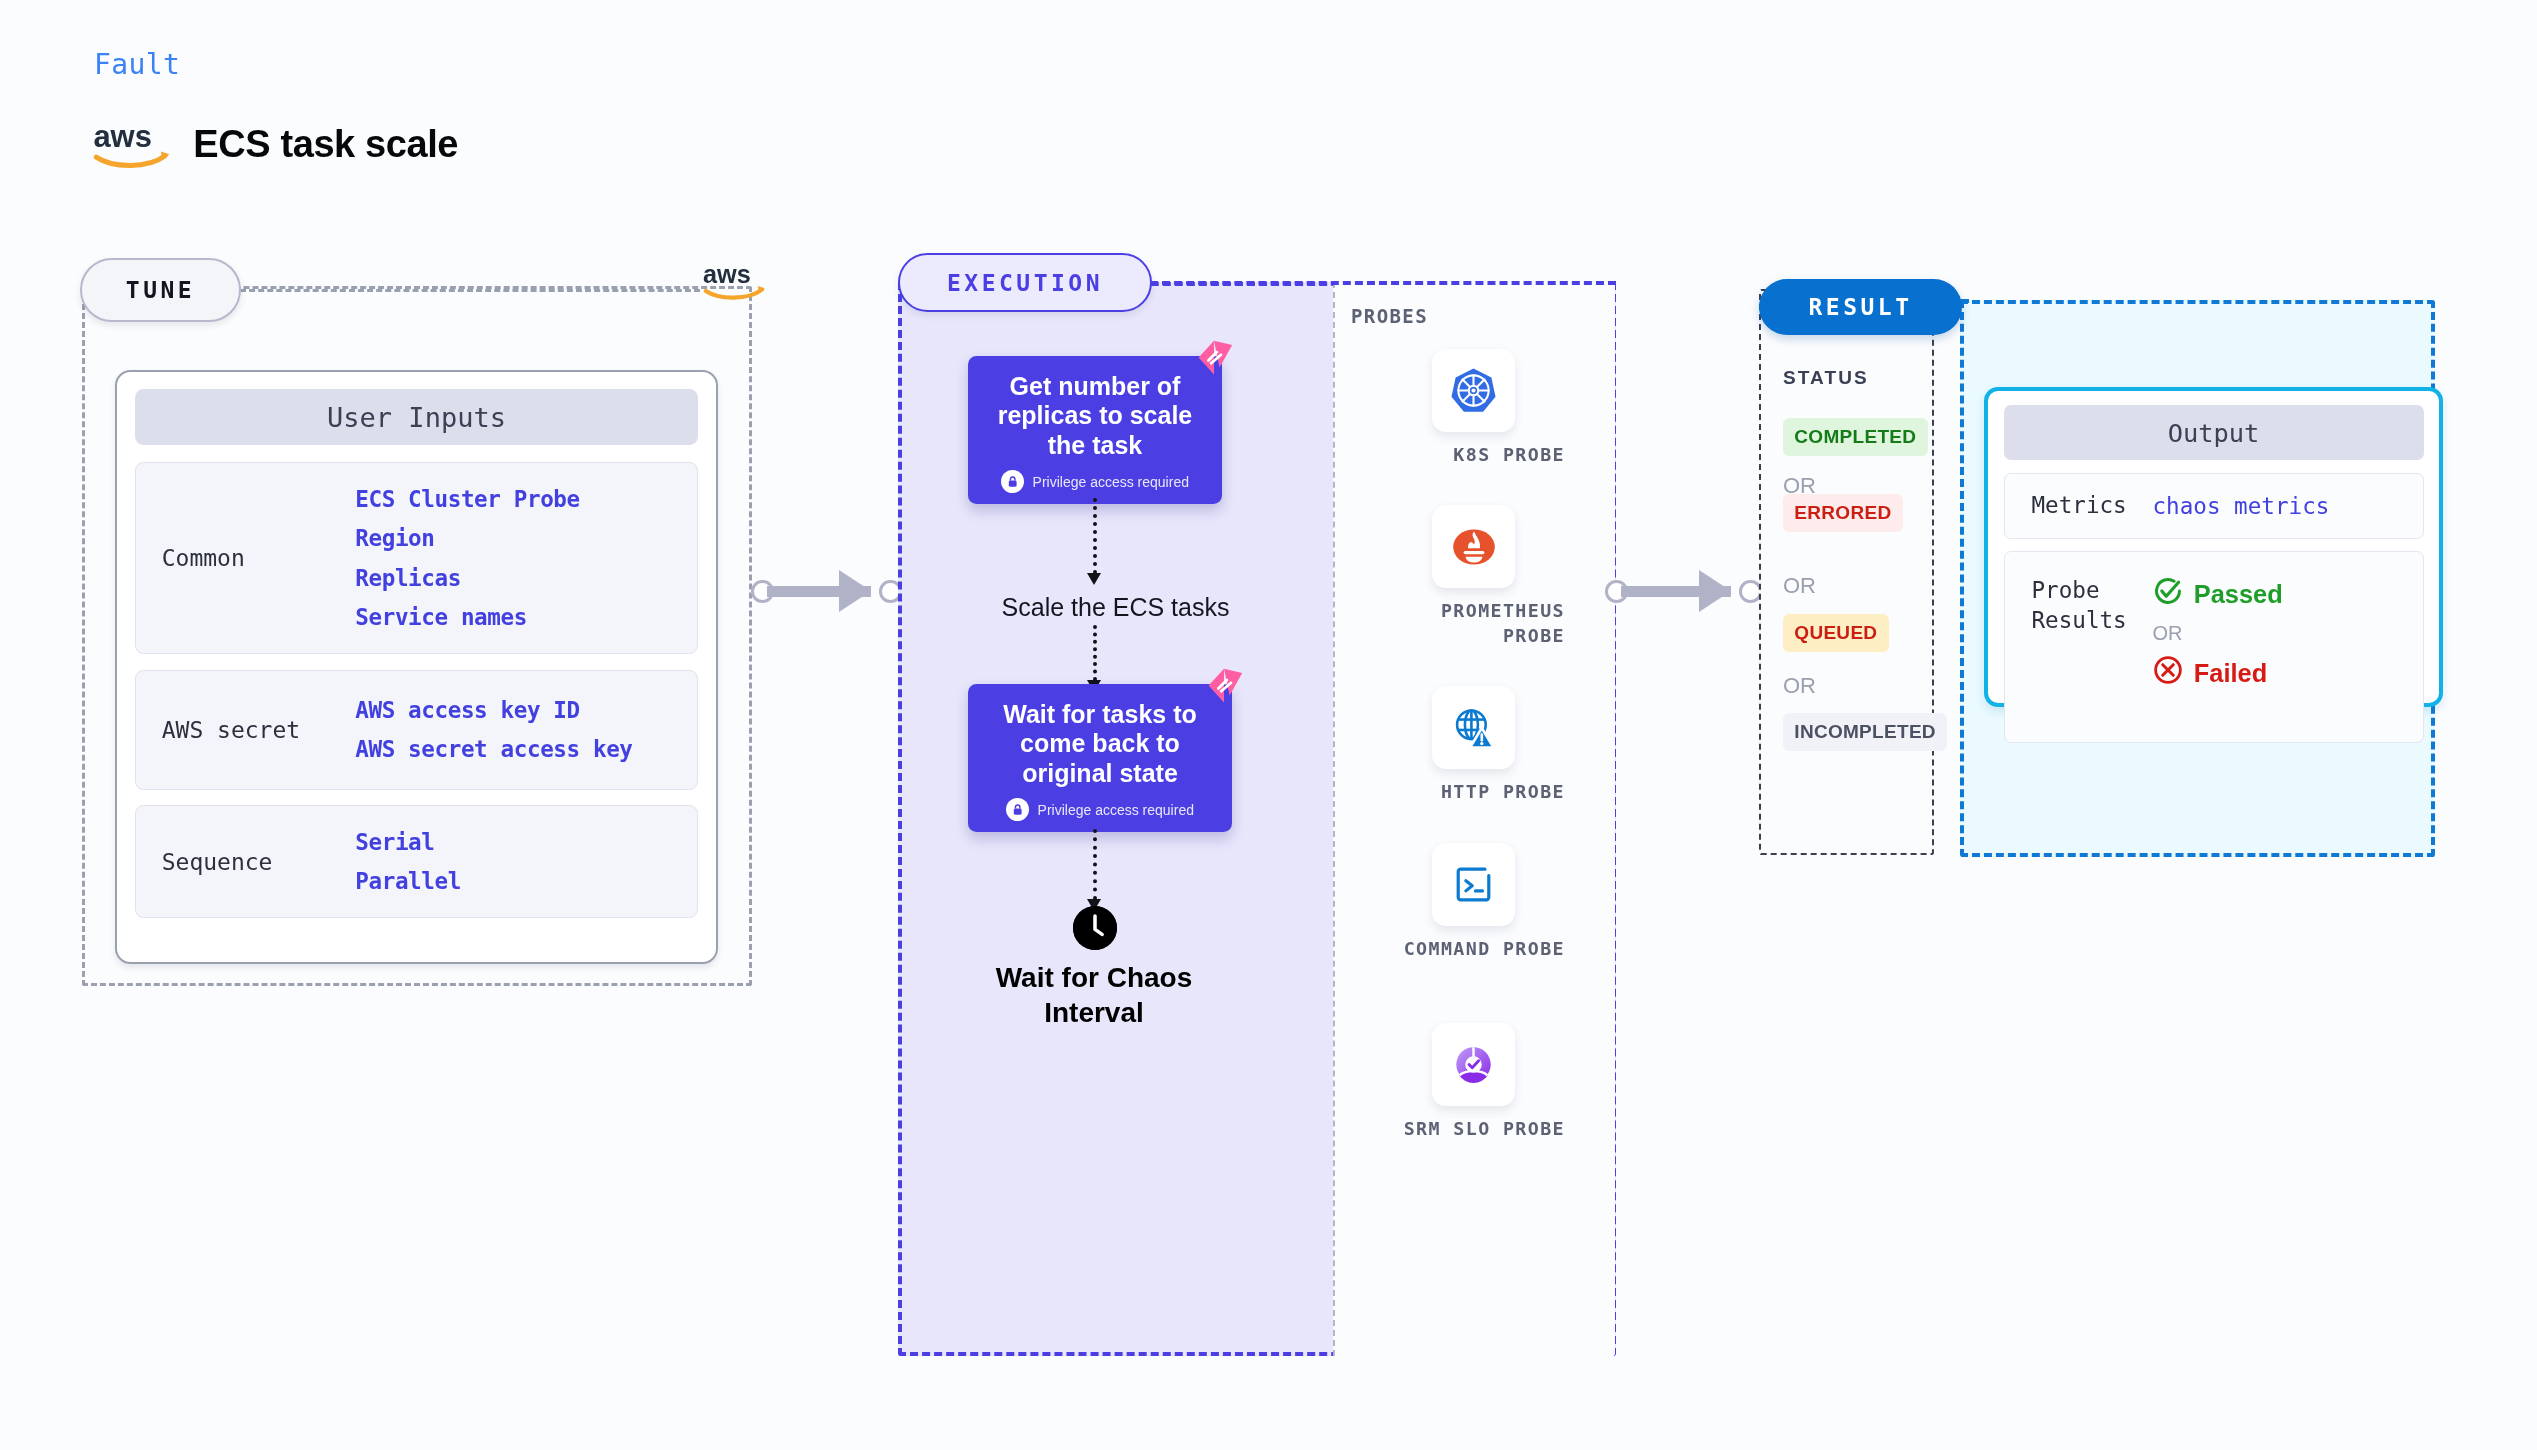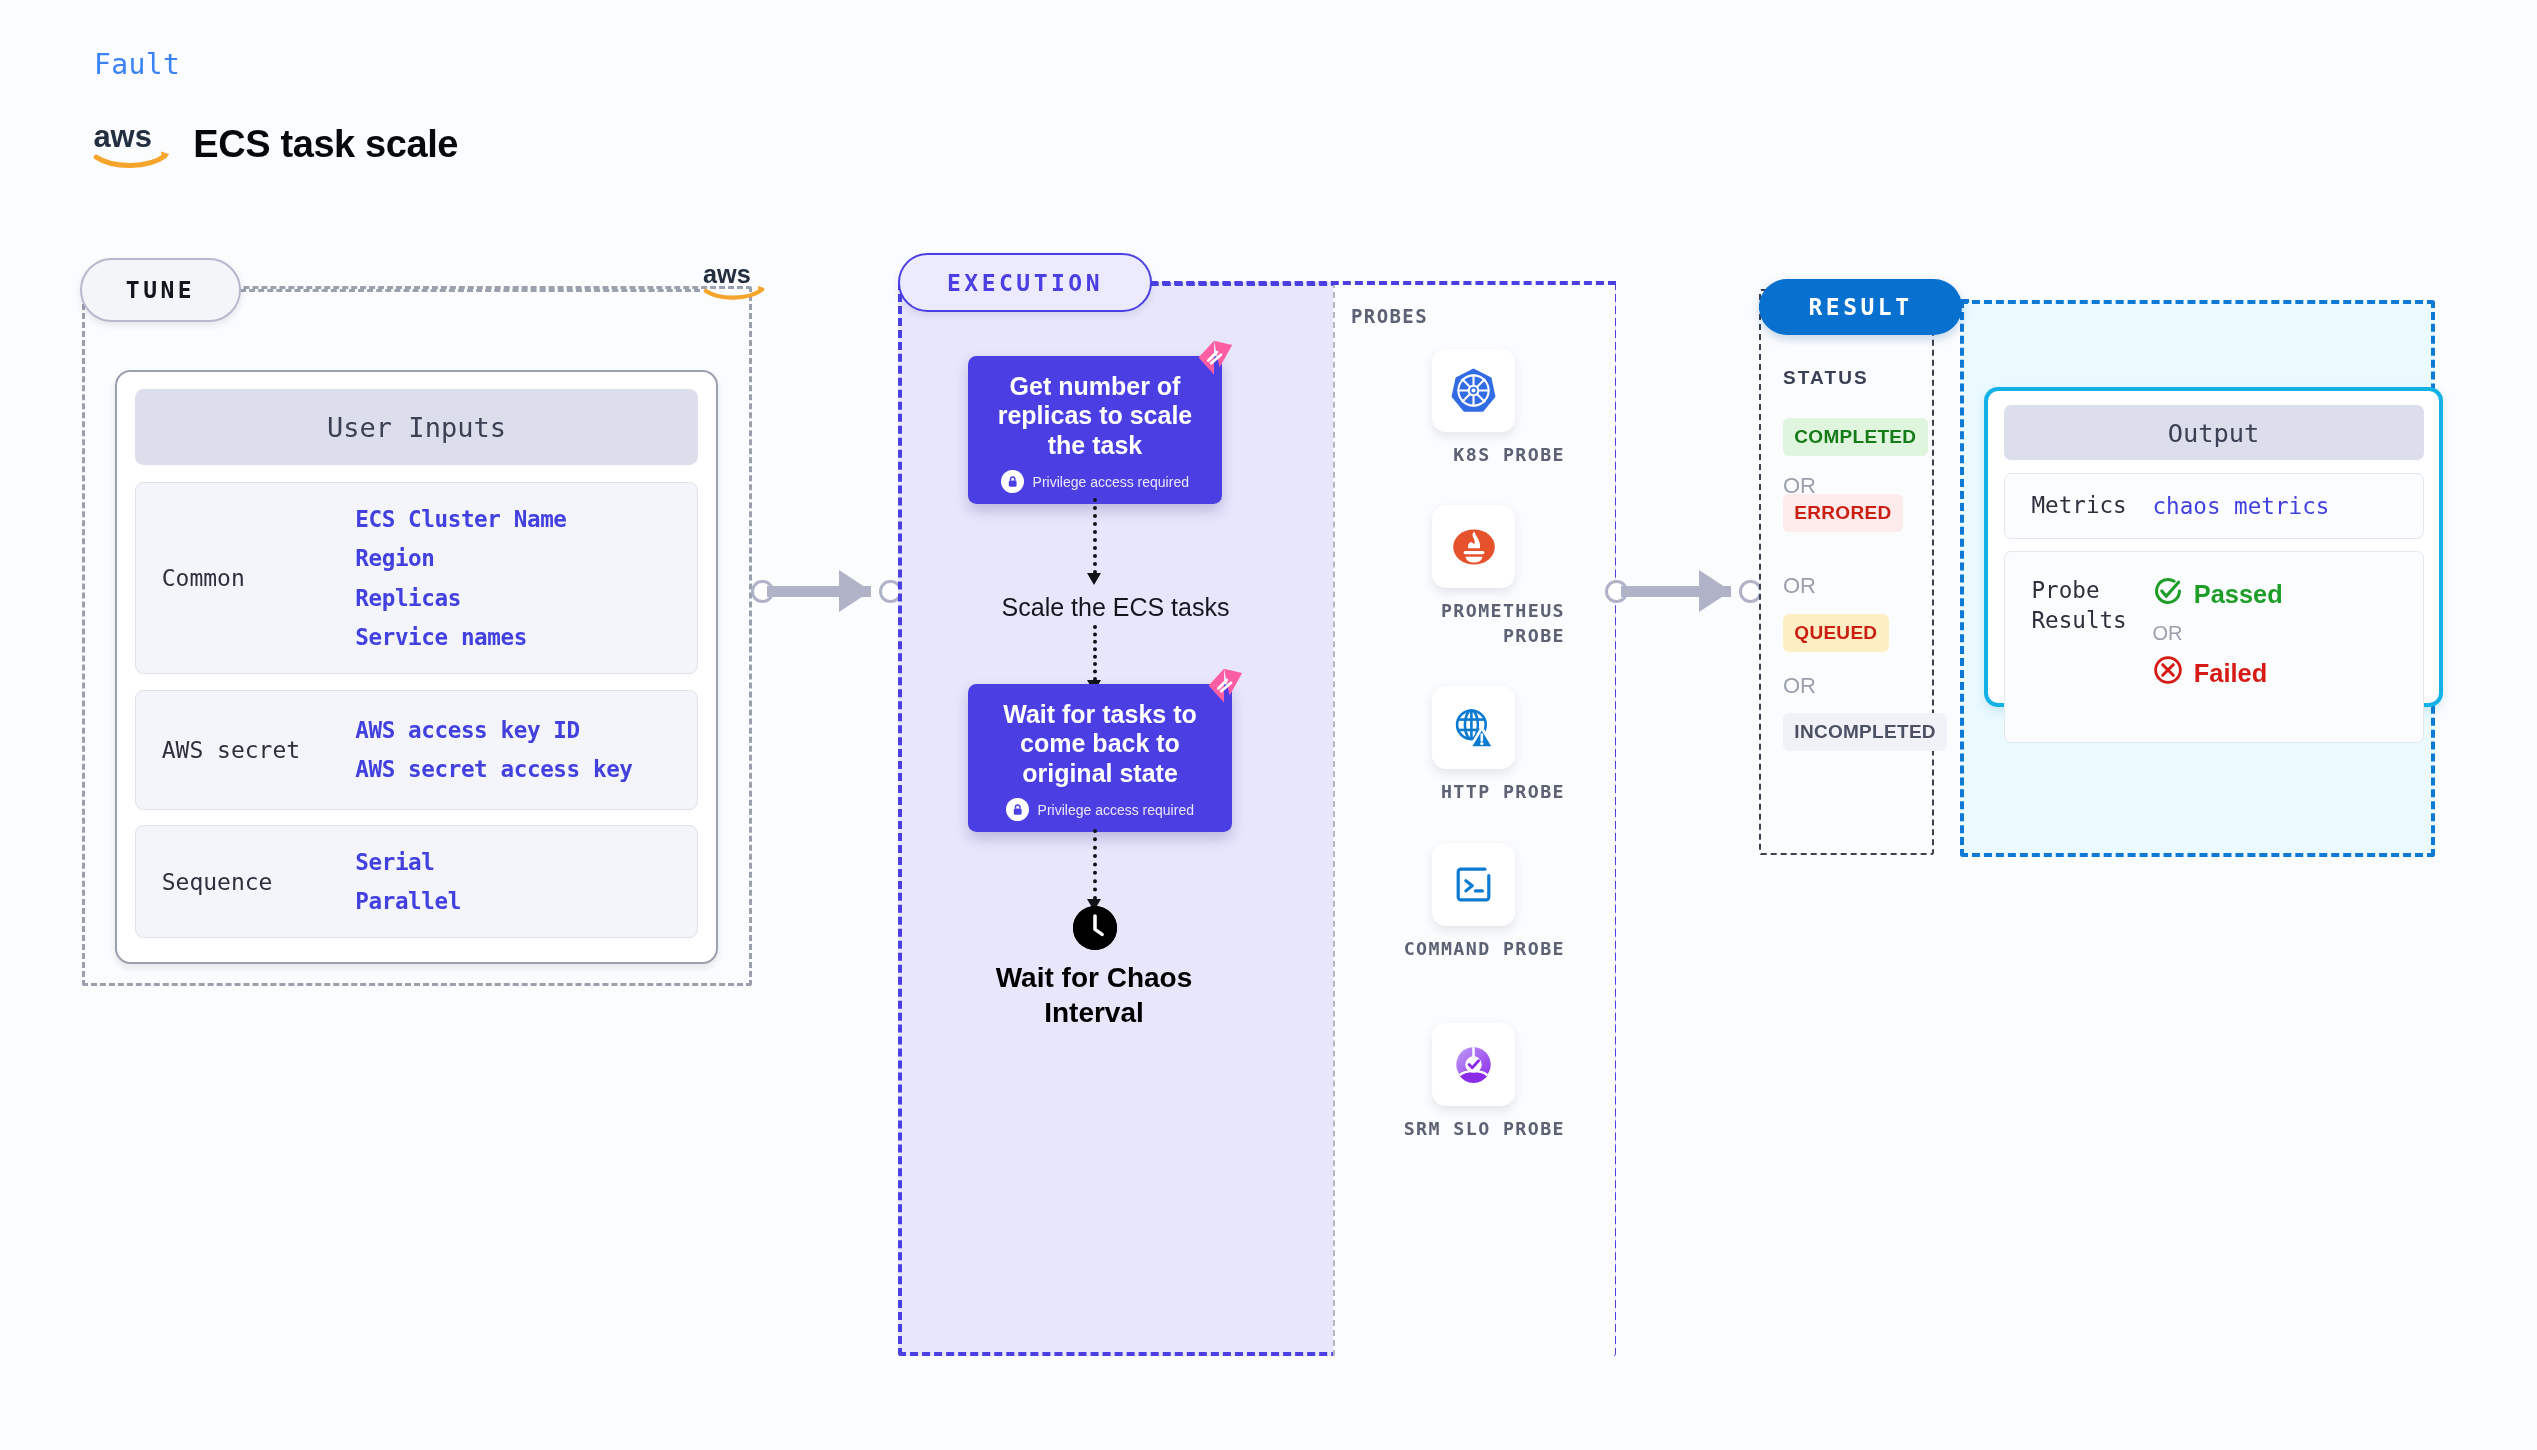--- a/index.html
+++ b/index.html
@@ -82,21 +82,21 @@
     border-top: 4.2px dashed #0f79d6;
   }
 
   
   .card-inputs {
     position: absolute; left: 115px; top: 370px; width: 603px; height: 594px;
     background: #ffffff; border: 2.8px solid #9aa0ae; border-radius: 15.5px;
     padding: 17px 18.3px; box-shadow: 0 3.5px 6.4px rgba(40,45,80,.10);
   }
   .card-inputs-hdr {
-    height: 76px; background: #dcdeeb; border-radius: 8.5px;
+    height: 56px; background: #dcdeeb; border-radius: 8.5px;
     display: flex; align-items: center; justify-content: center;
     font-family: "DejaVu Sans Mono", monospace; font-size: 27px; color: #3b4154;
     margin-bottom: 17px;
   }
   .input-group {
     background: #f4f5fa; border: 1.4px solid #dfe2ec; border-radius: 8.5px;
     display: flex; align-items: center; margin-bottom: 15.5px; padding: 14px 0;
   }
   .input-group .glabel {
     width: 219px; flex: 0 0 219px; padding-left: 25.4px;
@@ -275,21 +275,21 @@
     </svg>
   </div>
   <div class="stage-pill pill-tune">TUNE</div>
 
   <div class="card-inputs">
     <div class="card-inputs-hdr">User Inputs</div>
 
     <div class="input-group g-common">
       <div class="glabel">Common</div>
       <div class="gvals">
-        <span>ECS Cluster Name</span>
+        <span>ECS Cluster Probe</span>
         <span>Region</span>
         <span>Replicas</span>
         <span>Service names</span>
       </div>
     </div>
 
     <div class="input-group g-secret">
       <div class="glabel">AWS secret</div>
       <div class="gvals">
         <span>AWS access key ID</span>

